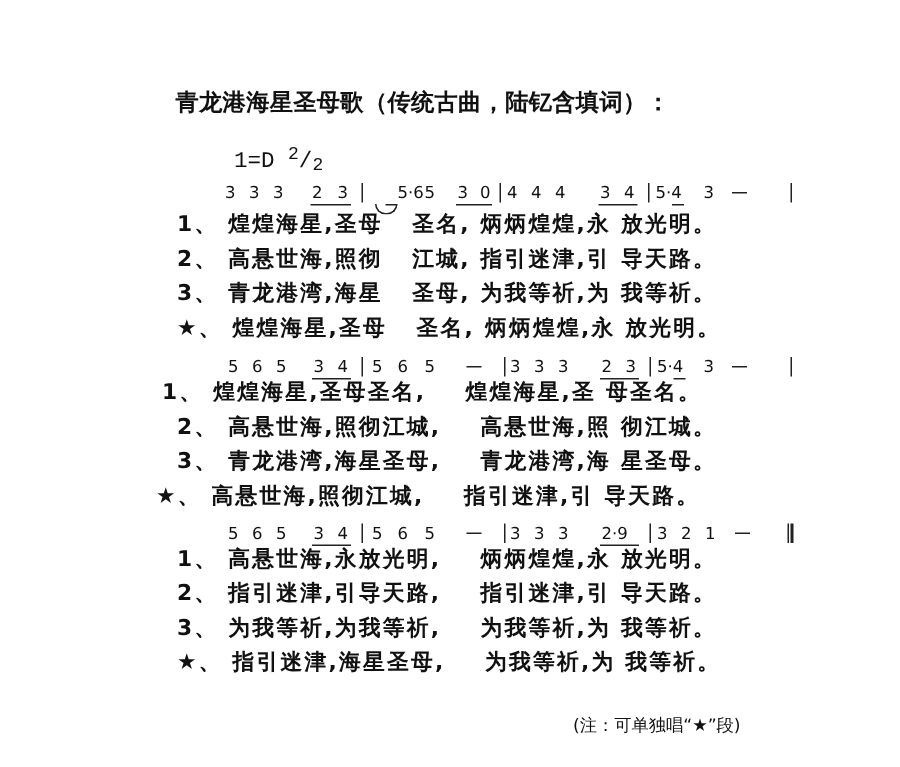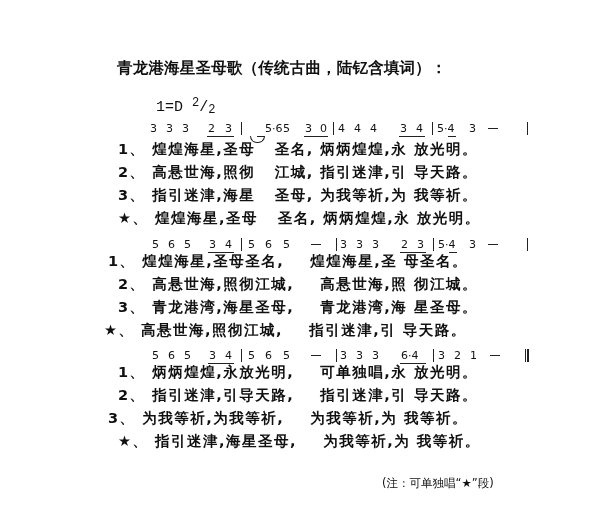--- a/index.html
+++ b/index.html
@@ -55,21 +55,21 @@
   <span class="n" style="left:437px">5·4</span>
   <span class="ul" style="left:448px; width:8px"></span>
   <span class="n" style="left:469px">3</span>
   <span class="dash" style="left:488px"></span>
   <span class="bar" style="left:527px"></span>
 </div>
 
 <div>
   <div class="lyric" style="left:118px; top:140px"><span>1、</span> <span>煌煌海星,圣母   圣名, 炳炳煌煌,永 放光明。</span></div>
   <div class="lyric" style="left:118px; top:163px"><span>2、</span> <span>高悬世海,照彻   江城, 指引迷津,引 导天路。</span></div>
-  <div class="lyric" style="left:118px; top:186px"><span>3、</span> <span>指引迷津,海星   圣母, 为我等祈,为 我等祈。</span></div>
+  <div class="lyric" style="left:118px; top:186px"><span>3、</span> <span>青龙港湾,海星   圣母, 为我等祈,为 我等祈。</span></div>
   <div class="lyric" style="left:118px; top:209px"><span>★、</span> <span>煌煌海星,圣母   圣名, 炳炳煌煌,永 放光明。</span></div>
 </div>
 
 <div class="notes" style="left:0; top:238px; width:600px;">
   <span class="n" style="left:152px">5</span>
   <span class="n" style="left:168px">6</span>
   <span class="n" style="left:184px">5</span>
   <span class="n" style="left:209px">3</span>
   <span class="n" style="left:225px">4</span>
   <span class="ul" style="left:208px; width:26px"></span>
@@ -109,30 +109,30 @@
   <span class="ul" style="left:208px; width:26px"></span>
   <span class="bar" style="left:241px"></span>
   <span class="n" style="left:248px">5</span>
   <span class="n" style="left:265px">6</span>
   <span class="n" style="left:283px">5</span>
   <span class="dash" style="left:311px"></span>
   <span class="bar" style="left:336px"></span>
   <span class="n" style="left:340px">3</span>
   <span class="n" style="left:356px">3</span>
   <span class="n" style="left:372px">3</span>
-  <span class="n" style="left:401px">6·4</span>
+  <span class="n" style="left:401px">2·9</span>
   <span class="ul" style="left:400px; width:26px"></span>
   <span class="bar" style="left:433px"></span>
   <span class="n" style="left:438px">3</span>
   <span class="n" style="left:454px">2</span>
   <span class="n" style="left:470px">1</span>
   <span class="dash" style="left:490px"></span>
   <span class="dbar" style="left:525px"></span>
 </div>
 
 <div>
-  <div class="lyric" style="left:118px; top:363px"><span>1、</span> <span>炳炳煌煌,永放光明,    可单独唱,永 放光明。</span></div>
+  <div class="lyric" style="left:118px; top:363px"><span>1、</span> <span>高悬世海,永放光明,    炳炳煌煌,永 放光明。</span></div>
   <div class="lyric" style="left:118px; top:386px"><span>2、</span> <span>指引迷津,引导天路,    指引迷津,引 导天路。</span></div>
-  <div class="lyric" style="left:108px; top:409px"><span>3、</span> <span>为我等祈,为我等祈,    为我等祈,为 我等祈。</span></div>
+  <div class="lyric" style="left:118px; top:409px"><span>3、</span> <span>为我等祈,为我等祈,    为我等祈,为 我等祈。</span></div>
   <div class="lyric" style="left:118px; top:432px"><span>★、</span> <span>指引迷津,海星圣母,    为我等祈,为 我等祈。</span></div>
 </div>
 
 <div class="note">(注：可单独唱“★”段)</div>
 
 </body></html>

